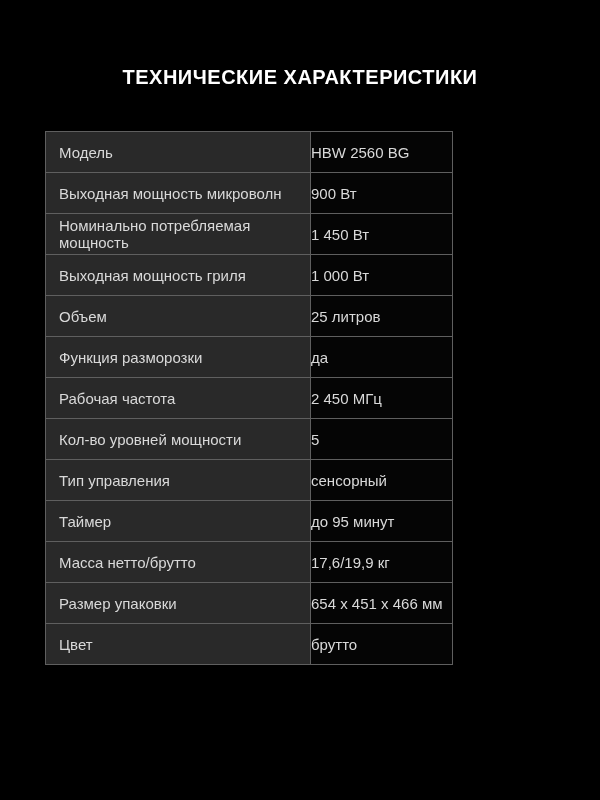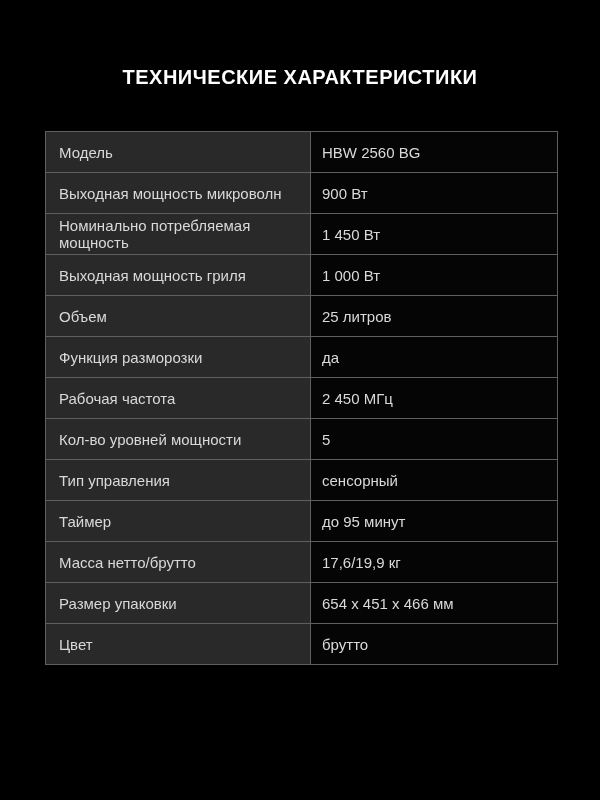--- a/index.html
+++ b/index.html
@@ -25,39 +25,38 @@
     text-align:center;
     color:var(--title-color);
     font-size:20px;
     font-weight:bold;
     line-height:30px;
     letter-spacing:0.5px;
     white-space:nowrap;
   }
   .spec-table{
     margin:39px 0 0 45px;
-    width:513px;
+    width:408px;
     border-collapse:collapse;
     table-layout:fixed;
   }
   .spec-table td{
     border:1px solid var(--border);
     height:41px;
     font-size:15px;
     color:var(--cell-color);
     vertical-align:middle;
   }
   .spec-table td.label-cell{
     width:265px;
     background:var(--label-bg);
     padding-left:13px;
   }
   .spec-table td.value-cell{
     background:var(--value-bg);
-    padding-left:11px;
     margin-left:24px;
   }
 </style>
 </head>
 <body>
 
 <div class="page">
   <div class="page-title">ТЕХНИЧЕСКИЕ ХАРАКТЕРИСТИКИ</div>
 
   <table class="spec-table">

